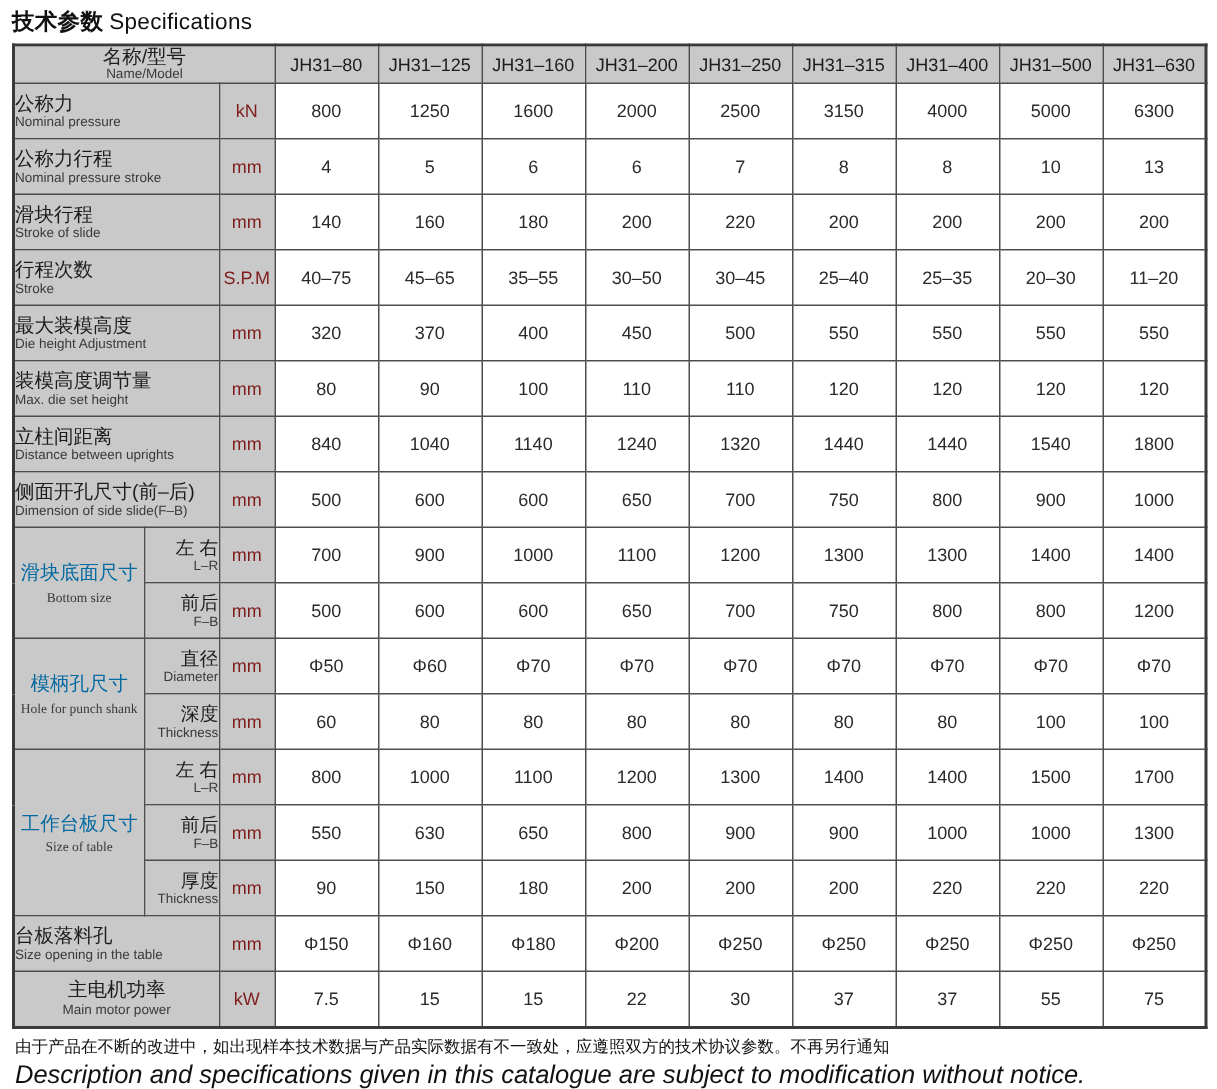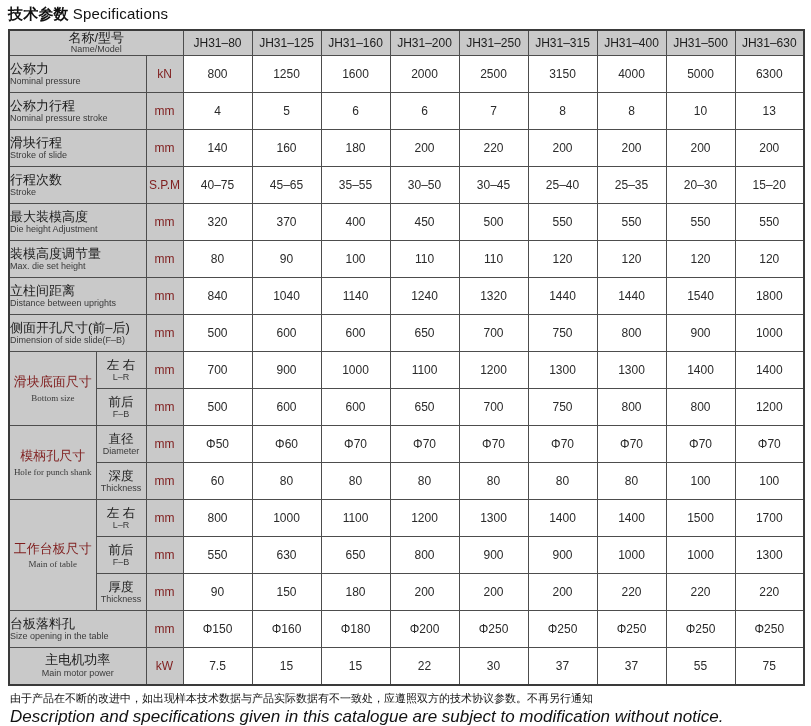--- a/index.html
+++ b/index.html
@@ -56,24 +56,24 @@
     font-size: 12px;
     color: #1c1c1c;
   }
 
   .row-label { text-align: left; vertical-align: middle; padding-left: 7px; }
   .row-label .zh { font-size: 13px; color: #1c1c1c; line-height: 1.15; }
   .row-label .en { font-size: 9px;  color: #3a3a3a; line-height: 1.15; }
   .row-label.center { text-align: center; padding-left: 0; }
 
   .group-label { text-align: center; vertical-align: middle; padding: 0 3px; }
-  .group-label .zh { font-size: 13px; color: #7f1d1d; line-height: 1.35; }
+  .group-label .zh { font-size: 13px; color: #0369a1; line-height: 1.35; }
   .group-label .en { font-size: 9px;  color: #3a3a3a; line-height: 1.25; margin-top: 2px; font-family: Liberation Serif, serif; }
 
-  .sub-label { text-align: center; vertical-align: middle; }
+  .sub-label { text-align: right; vertical-align: middle; }
   .sub-label .zh { font-size: 12.5px; color: #1c1c1c; line-height: 1.15; }
   .sub-label .en { font-size: 9px;   color: #3a3a3a; line-height: 1.15; }
 
   .unit {
     text-align: center;
     vertical-align: middle;
     font-size: 12px;
     color: #7f1d1d;
   }
   .val {
@@ -190,21 +190,21 @@
           </td>
           <td class="unit">S.P.M</td>
           <td class="val">40–75</td>
           <td class="val">45–65</td>
           <td class="val">35–55</td>
           <td class="val">30–50</td>
           <td class="val">30–45</td>
           <td class="val">25–40</td>
           <td class="val">25–35</td>
           <td class="val">20–30</td>
-          <td class="val">15–20</td>
+          <td class="val">11–20</td>
         </tr>
         <tr>
           <td class="row-label" colspan="2">
             <div class="zh">最大装模高度</div>
             <div class="en">Die height Adjustment</div>
           </td>
           <td class="unit">mm</td>
           <td class="val">320</td>
           <td class="val">370</td>
           <td class="val">400</td>
@@ -331,21 +331,21 @@
           <td class="val">80</td>
           <td class="val">80</td>
           <td class="val">80</td>
           <td class="val">80</td>
           <td class="val">100</td>
           <td class="val">100</td>
         </tr>
         <tr>
           <td class="group-label" rowspan="3">
             <div class="zh">工作台板尺寸</div>
-            <div class="en">Main of table</div>
+            <div class="en">Size of table</div>
           </td>
           <td class="sub-label">
             <div class="zh">左 右</div>
             <div class="en">L–R</div>
           </td>
           <td class="unit">mm</td>
           <td class="val">800</td>
           <td class="val">1000</td>
           <td class="val">1100</td>
           <td class="val">1200</td>

